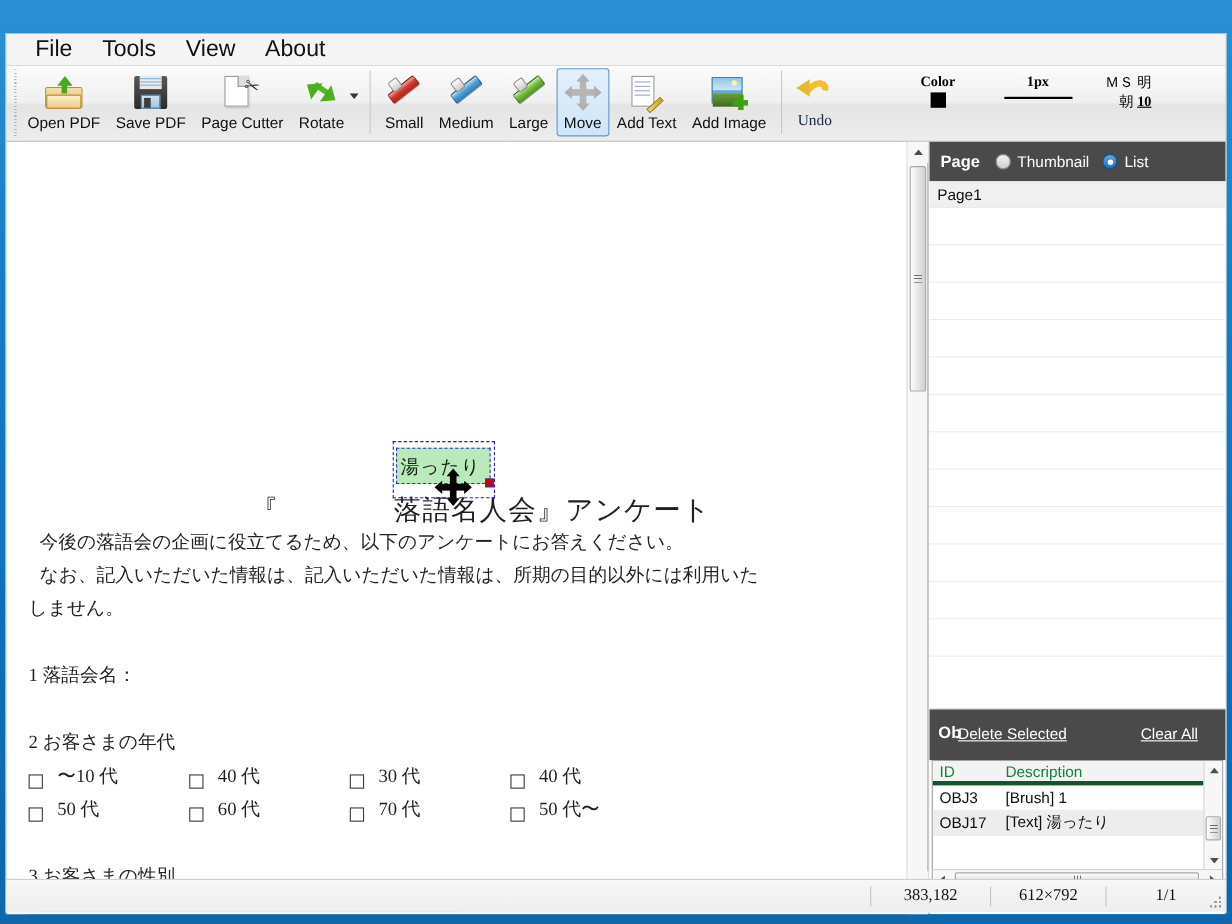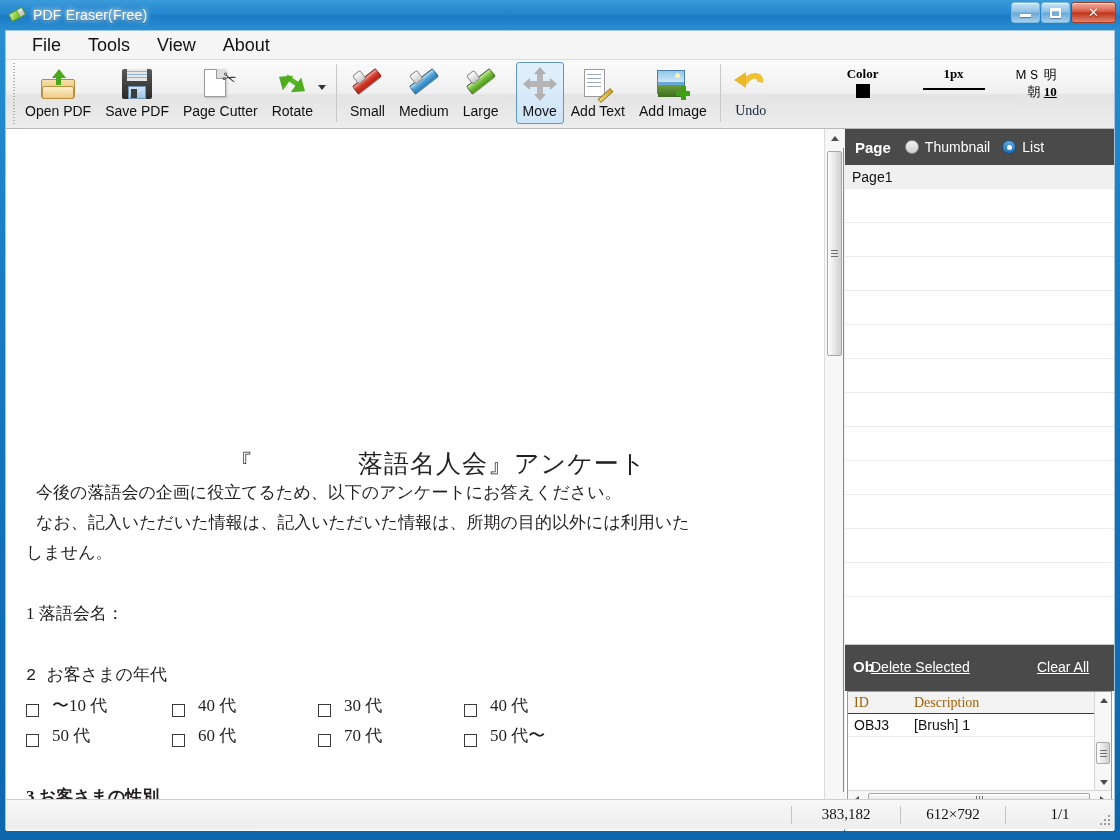--- a/index.html
+++ b/index.html
@@ -61,21 +61,21 @@
     background:#f0f0f0; border:1px solid #9fc6e0;
   }
 
   
   #menubar {
     position:absolute; left:0; top:0; width:1108px; height:29px;
     background:#f5f5f5; border-bottom:1px solid #dcdcdc;
     display:flex; align-items:center; padding-left:14px;
   }
   .menu-item {
-    font-size:18px; color:#111; padding:3px 12px; margin-right:3px; cursor:default;
+    font-size:21px; color:#111; padding:3px 12px; margin-right:3px; cursor:default;
   }
 
   
   #toolbar {
     position:absolute; left:0; top:29px; width:1108px; height:69px;
     background:linear-gradient(180deg,#fbfbfb 0%, #f0f0f0 48%, #e4e4e4 52%, #ededed 100%);
     border-bottom:1px solid #b8b8b8;
     display:flex; align-items:flex-start;
   }
   #grip { width:9px; height:62px; margin-top:3px; margin-left:3px;
@@ -85,21 +85,20 @@
   .tb-btn {
     height:62px; margin-top:2px; padding:3px 6px 0 6px;
     display:flex; flex-direction:column; align-items:center; justify-content:flex-start;
     border:1px solid transparent; border-radius:3px; position:relative;
   }
   .tb-btn .ico { height:36px; display:flex; align-items:center; justify-content:center; width:100%;}
   .tb-btn .lbl { font-size:14px; color:#101010; white-space:nowrap; margin-top:1px;}
   .tb-btn.active {
     background:linear-gradient(180deg,#e3f0fb 0%, #cfe5f8 100%);
     border:1px solid #5f97c9;
-    margin-left:10px;
   }
   .tb-sep { width:1px; height:58px; margin:4px 6px 0 6px; background:#c8c8c8; }
 
   
   .ic-open { position:relative; width:34px; height:30px;}
   .ic-open .back { position:absolute; left:0; bottom:0; width:34px; height:20px;
     background:linear-gradient(180deg,#f7dfa8,#e0b463); border:1px solid #b98f3f; border-radius:2px 2px 3px 3px;}
   .ic-open .front { position:absolute; left:1px; bottom:0; width:32px; height:13px;
     background:linear-gradient(180deg,#fdf0cd,#eecb86); border:1px solid #bb923f; border-radius:2px;}
   .ic-open .arrow { position:absolute; left:11px; top:0px; width:0;height:0;
@@ -193,22 +192,22 @@
   }
   .doc-text {
     font-family:"Liberation Serif", serif;
     color:#231f20; font-size:17px;
   }
   #doc-title { position:absolute; left:212px; top:318px; font-size:25px; letter-spacing:1px;}
   #doc-p1 { position:absolute; left:20px; top:352px; }
   #doc-p2 { position:absolute; left:20px; top:382px; }
   #doc-p3 { position:absolute; left:10px; top:412px; }
   #doc-q1 { position:absolute; left:10px; top:473px; }
-  #doc-q2 { position:absolute; left:10px; top:534px;font-family:Liberation Mono, monospace; }
-  #doc-q3 { position:absolute; left:10px; top:656px;font-weight:bold; }
+  #doc-q2 { position:absolute; left:10px; top:534px; }
+  #doc-q3 { position:absolute; left:10px; top:656px; }
   .chk-row { position:absolute; display:flex; }
   .chk { display:flex; align-items:flex-end; }
   .chk .box {
     display:inline-block; width:13px; height:13px; border:1px solid #3a3a3a; background:#fff;
     margin-right:13px;
   }
   .chk .cl { font-family:"Liberation Serif", serif; font-size:17px; color:#231f20; }
   #chkrow-age1 { left:10px; top:565px; }
   #chkrow-age2 { left:10px; top:595px; }
   .chk-cell { width:146px; }
@@ -299,21 +298,21 @@
   #obj-head {
     position:absolute; left:0; top:516px; width:269px; height:46px; background:#4a4a4a;
     display:flex; align-items:center;
   }
   #obj-head .ob { color:#ffffff; font-size:15px; font-weight:bold; position:absolute; left:8px; top:13px;}
   .lnk { color:#ffffff; font-size:14px; text-decoration:underline; position:absolute;}
   #lnk-del { left:26px; top:14px; }
   #lnk-clear { left:192px; top:14px; }
 
   #obj-list { position:absolute; left:2px; top:562px; width:265px; height:118px; background:#fff; border:1px solid #9a9a9a;}
-  .ol-header { height:22px; background:#f3f3f3; border-bottom:1px solid #14532d; display:flex; font-size:14px; color:#a16207;font-family:Liberation Serif, serif;}
+  .ol-header { height:22px; background:#f3f3f3; border-bottom:4px solid #14532d; display:flex; font-size:14px; color:#15803d;}
   .ol-header div { padding-left:6px; display:flex; align-items:center;}
   .ol-row { height:23px; display:flex; font-size:14px; color:#101010; border-bottom:1px solid #ececec;}
   .ol-row div { padding-left:6px; display:flex; align-items:center; white-space:nowrap;}
   .ol-row.sel { background:#ededed; }
   .col-id { width:60px; }
   .col-desc { flex:1; }
   #ol-vscroll { position:absolute; right:0; top:0; width:17px; height:99px; background:#f7f7f7; border-left:1px solid #d6d6d6;}
   #ol-vthumb { position:absolute; left:1px; top:50px; width:14px; height:22px;
     background:linear-gradient(90deg,#fdfdfd,#e2e2e2 60%,#cfcfcf); border:1px solid #a8a8a8; border-radius:2px;
     display:flex;align-items:center;justify-content:center;}
@@ -340,37 +339,20 @@
       radial-gradient(circle at 6px 6px,#9a9a9a 1px, transparent 1.2px),
       radial-gradient(circle at 10px 6px,#9a9a9a 1px, transparent 1.2px),
       radial-gradient(circle at 10px 2px,#9a9a9a 1px, transparent 1.2px);
   }
 </style>
 </head>
 <body>
 
 <div id="window">
 
-  <div id="titlebar">
-    <div id="title-icon">
-        <div class="blade"></div>
-      </div>
-    <div id="title-text">PDF Eraser(Free)</div>
-    <div id="wincontrols">
-      <div class="wbtn">
-          <span class="wb-min"></span>
-        </div>
-      <div class="wbtn">
-          <span class="wb-max"></span>
-        </div>
-      <div class="wbtn close">
-          <span class="wb-glyph">✕</span>
-        </div>
-    </div>
-  </div>
 
   <div id="client">
 
     <div id="menubar">
       <div class="menu-item">File</div>
       <div class="menu-item">Tools</div>
       <div class="menu-item">View</div>
       <div class="menu-item">About</div>
     </div>
 
@@ -584,20 +566,34 @@
           <div class="chk chk-cell">
               <span class="box"></span>
               <span class="cl">70 代</span>
             </div>
           <div class="chk chk-cell">
               <span class="box"></span>
               <span class="cl">50 代〜</span>
             </div>
         </div>
 
+        <div id="sel-obj">
+          <div id="sel-fill">
+            <div class="t">湯ったり</div>
+            <div id="sel-handle"></div>
+          </div>
+          <div id="move-cursor">
+            <div class="cv"></div>
+              <div class="ch"></div>
+            <i class="u"></i>
+              <i class="d"></i>
+              <i class="l"></i>
+              <i class="r"></i>
+          </div>
+        </div>
       </div>
 
       <div id="vscroll">
         <div class="sb-arrow">
             <div class="tri tri-up"></div>
           </div>
         <div id="vthumb">
             <div class="grip-h"></div>
           </div>
         <div class="sb-arrow" style="position:absolute;bottom:0">
@@ -656,20 +652,24 @@
 
       <div id="obj-list">
         <div class="ol-header">
           <div class="col-id">ID</div>
           <div class="col-desc">Description</div>
         </div>
         <div class="ol-row">
           <div class="col-id">OBJ3</div>
           <div class="col-desc">[Brush] 1</div>
         </div>
+        <div class="ol-row sel">
+          <div class="col-id">OBJ17</div>
+          <div class="col-desc">[Text] 湯ったり</div>
+        </div>
 
         <div id="ol-vscroll">
           <div class="ol-arrow" style="top:0">
               <div class="tri tri-up"></div>
             </div>
           <div id="ol-vthumb">
               <div class="grip-h"></div>
             </div>
           <div class="ol-arrow" style="bottom:0">
               <div class="tri tri-dn"></div>

